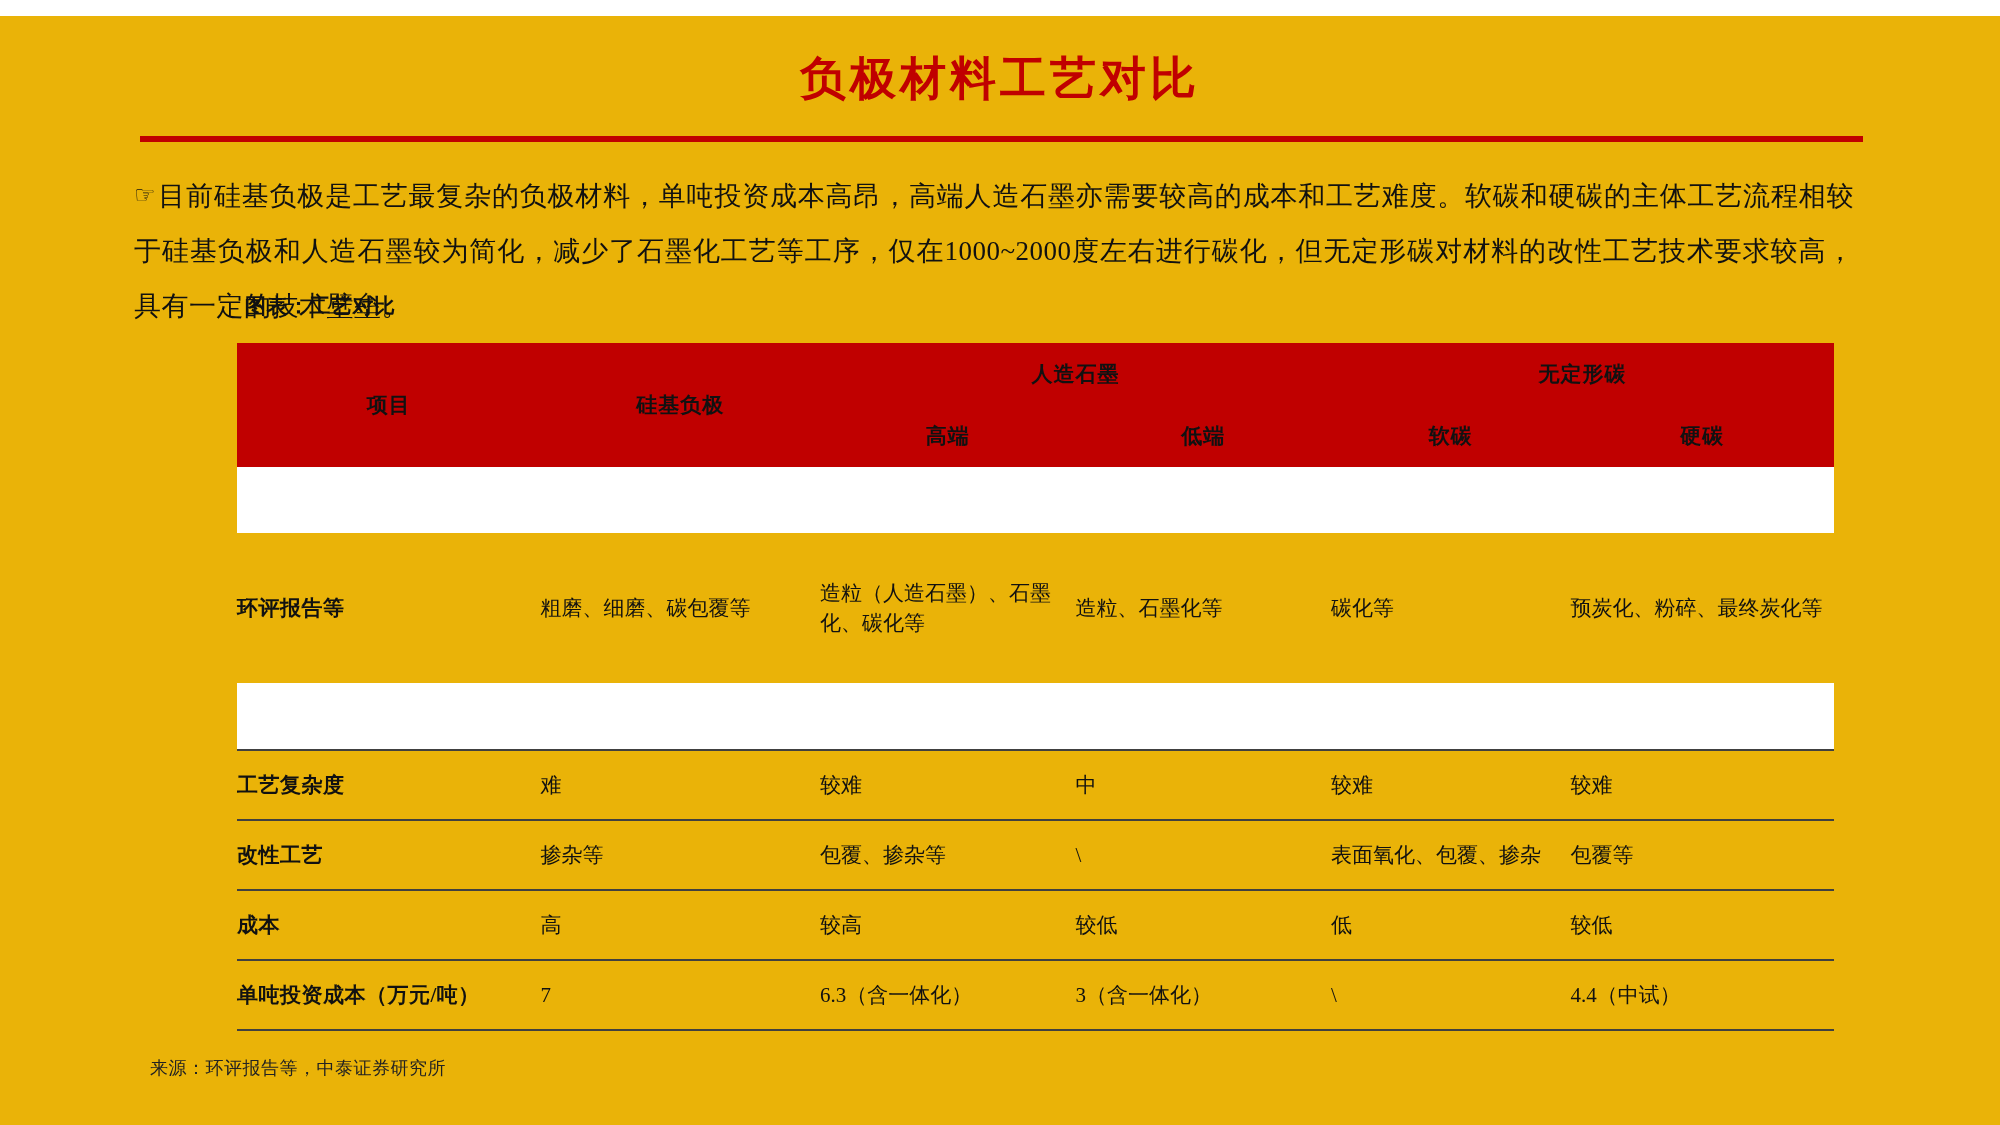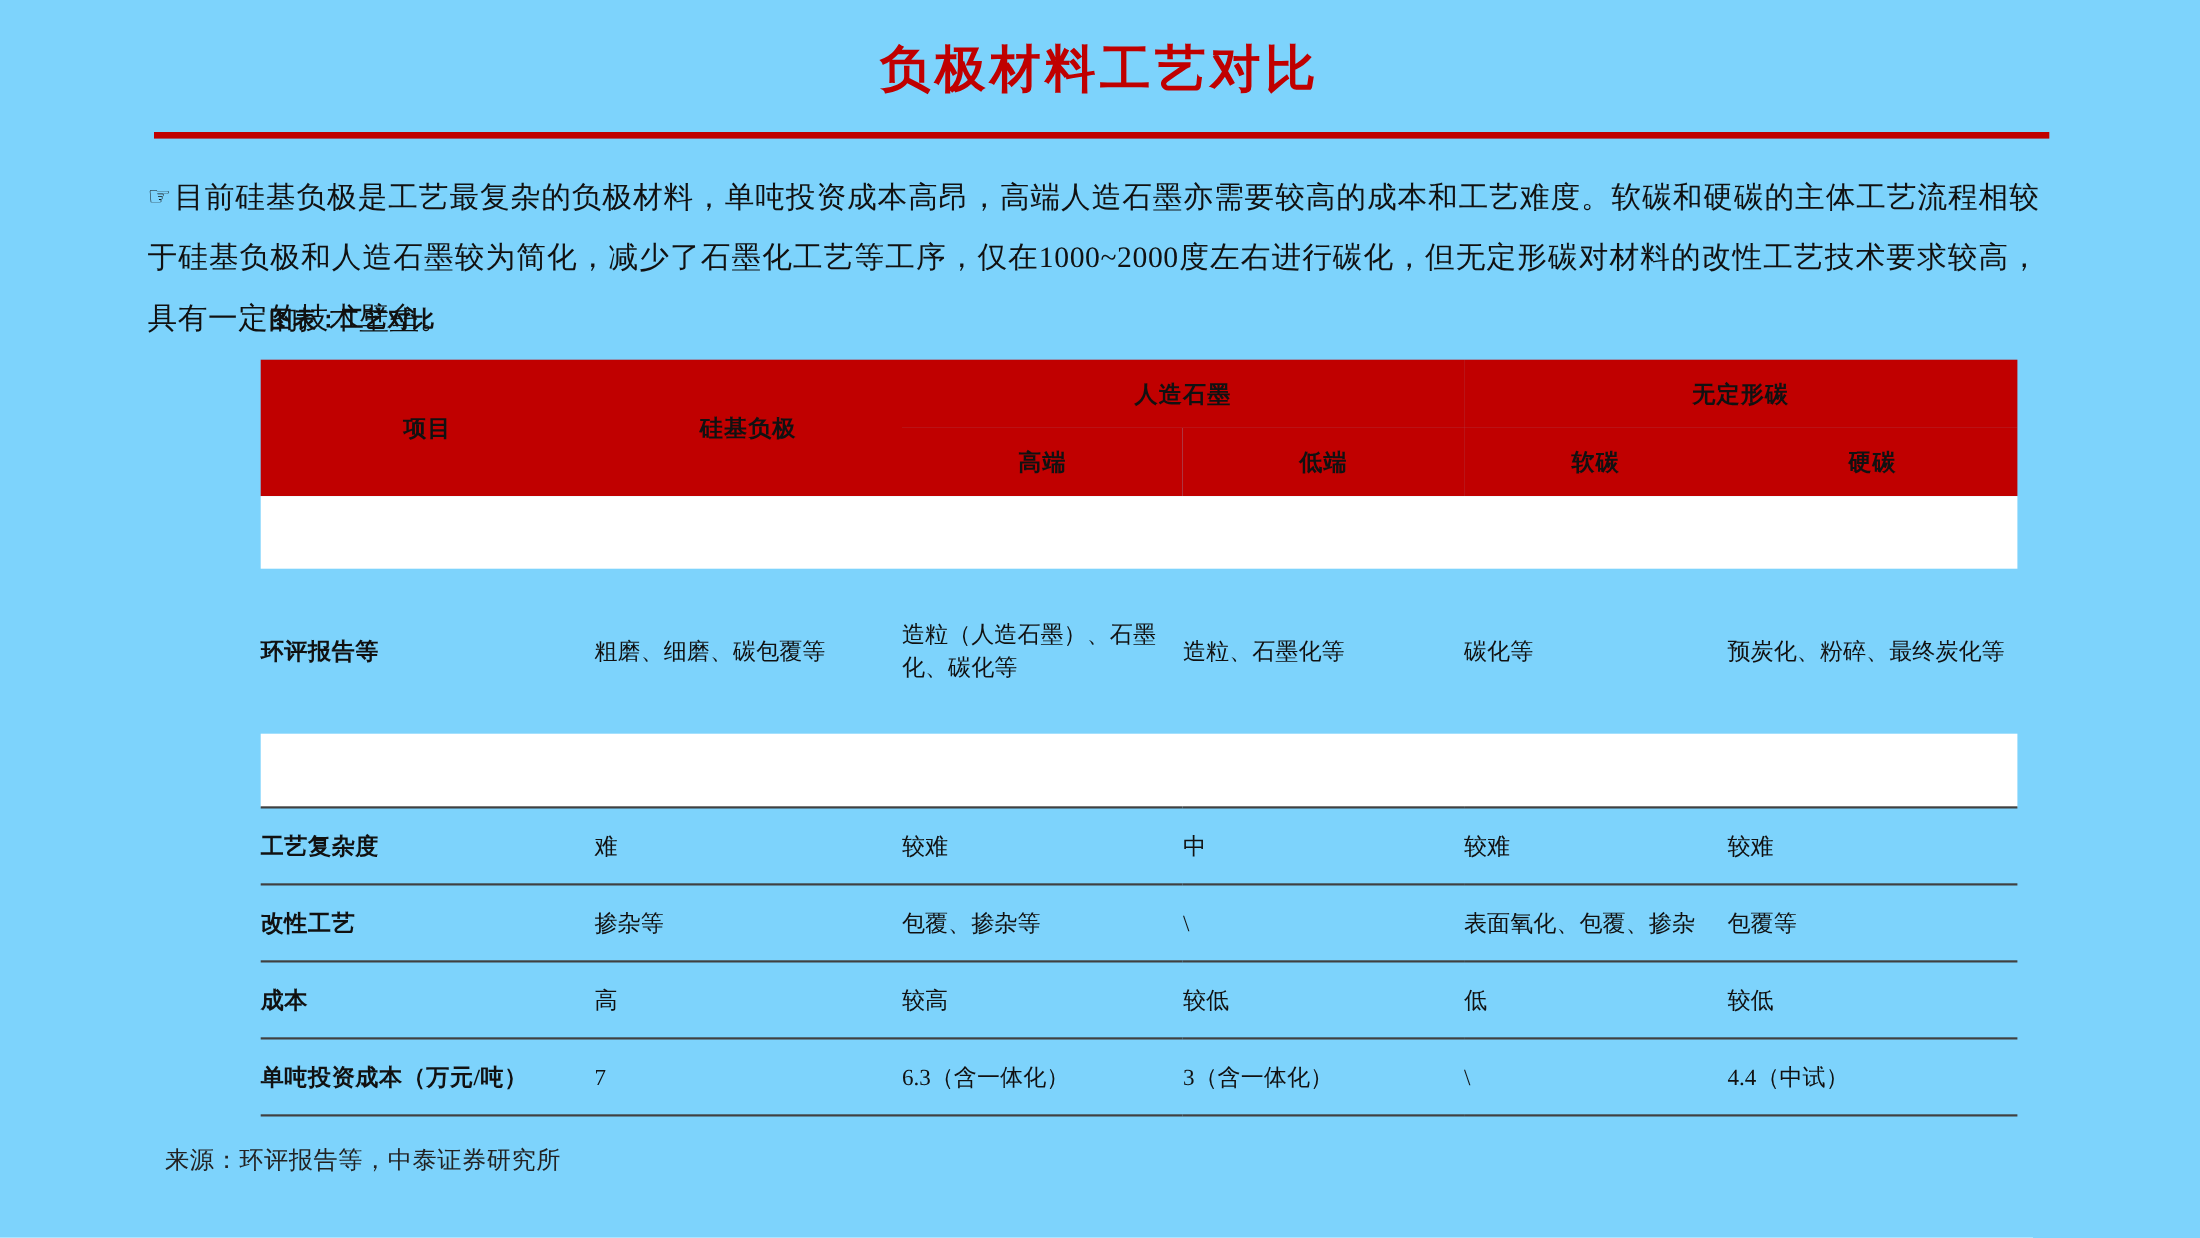--- a/index.html
+++ b/index.html
@@ -11,21 +11,22 @@
     width: 2000px;
     height: 1125px;
     font-family: "Liberation Serif", "DejaVu Serif", serif;
     color: #1a1a1a;
     position: relative;
     overflow: hidden;
   }
   .slide {
     position: absolute;
     inset: 0;
-    background: #7dd3fc;
+    background: #eab308;
+    margin-top: 16px;
   }
 
   
   .title {
     position: absolute;
     top: 32px;
     left: 0;
     width: 2000px;
     text-align: center;
     color: #C00000;
@@ -128,21 +129,21 @@
     border-top: 2px solid #404040;
   }
   .tall td { height: 150px; }
   .med td  { height: 68px; }
 
   
   .source {
     position: absolute;
     top: 1040px;
     left: 150px;
-    font-size: 22px;
+    font-size: 18px;
     color: #222222;
     letter-spacing: 0.5px;
   }
 
   
   .watermark {
     position: absolute;
     right: 62px;
     bottom: 65px;
     display: flex;

